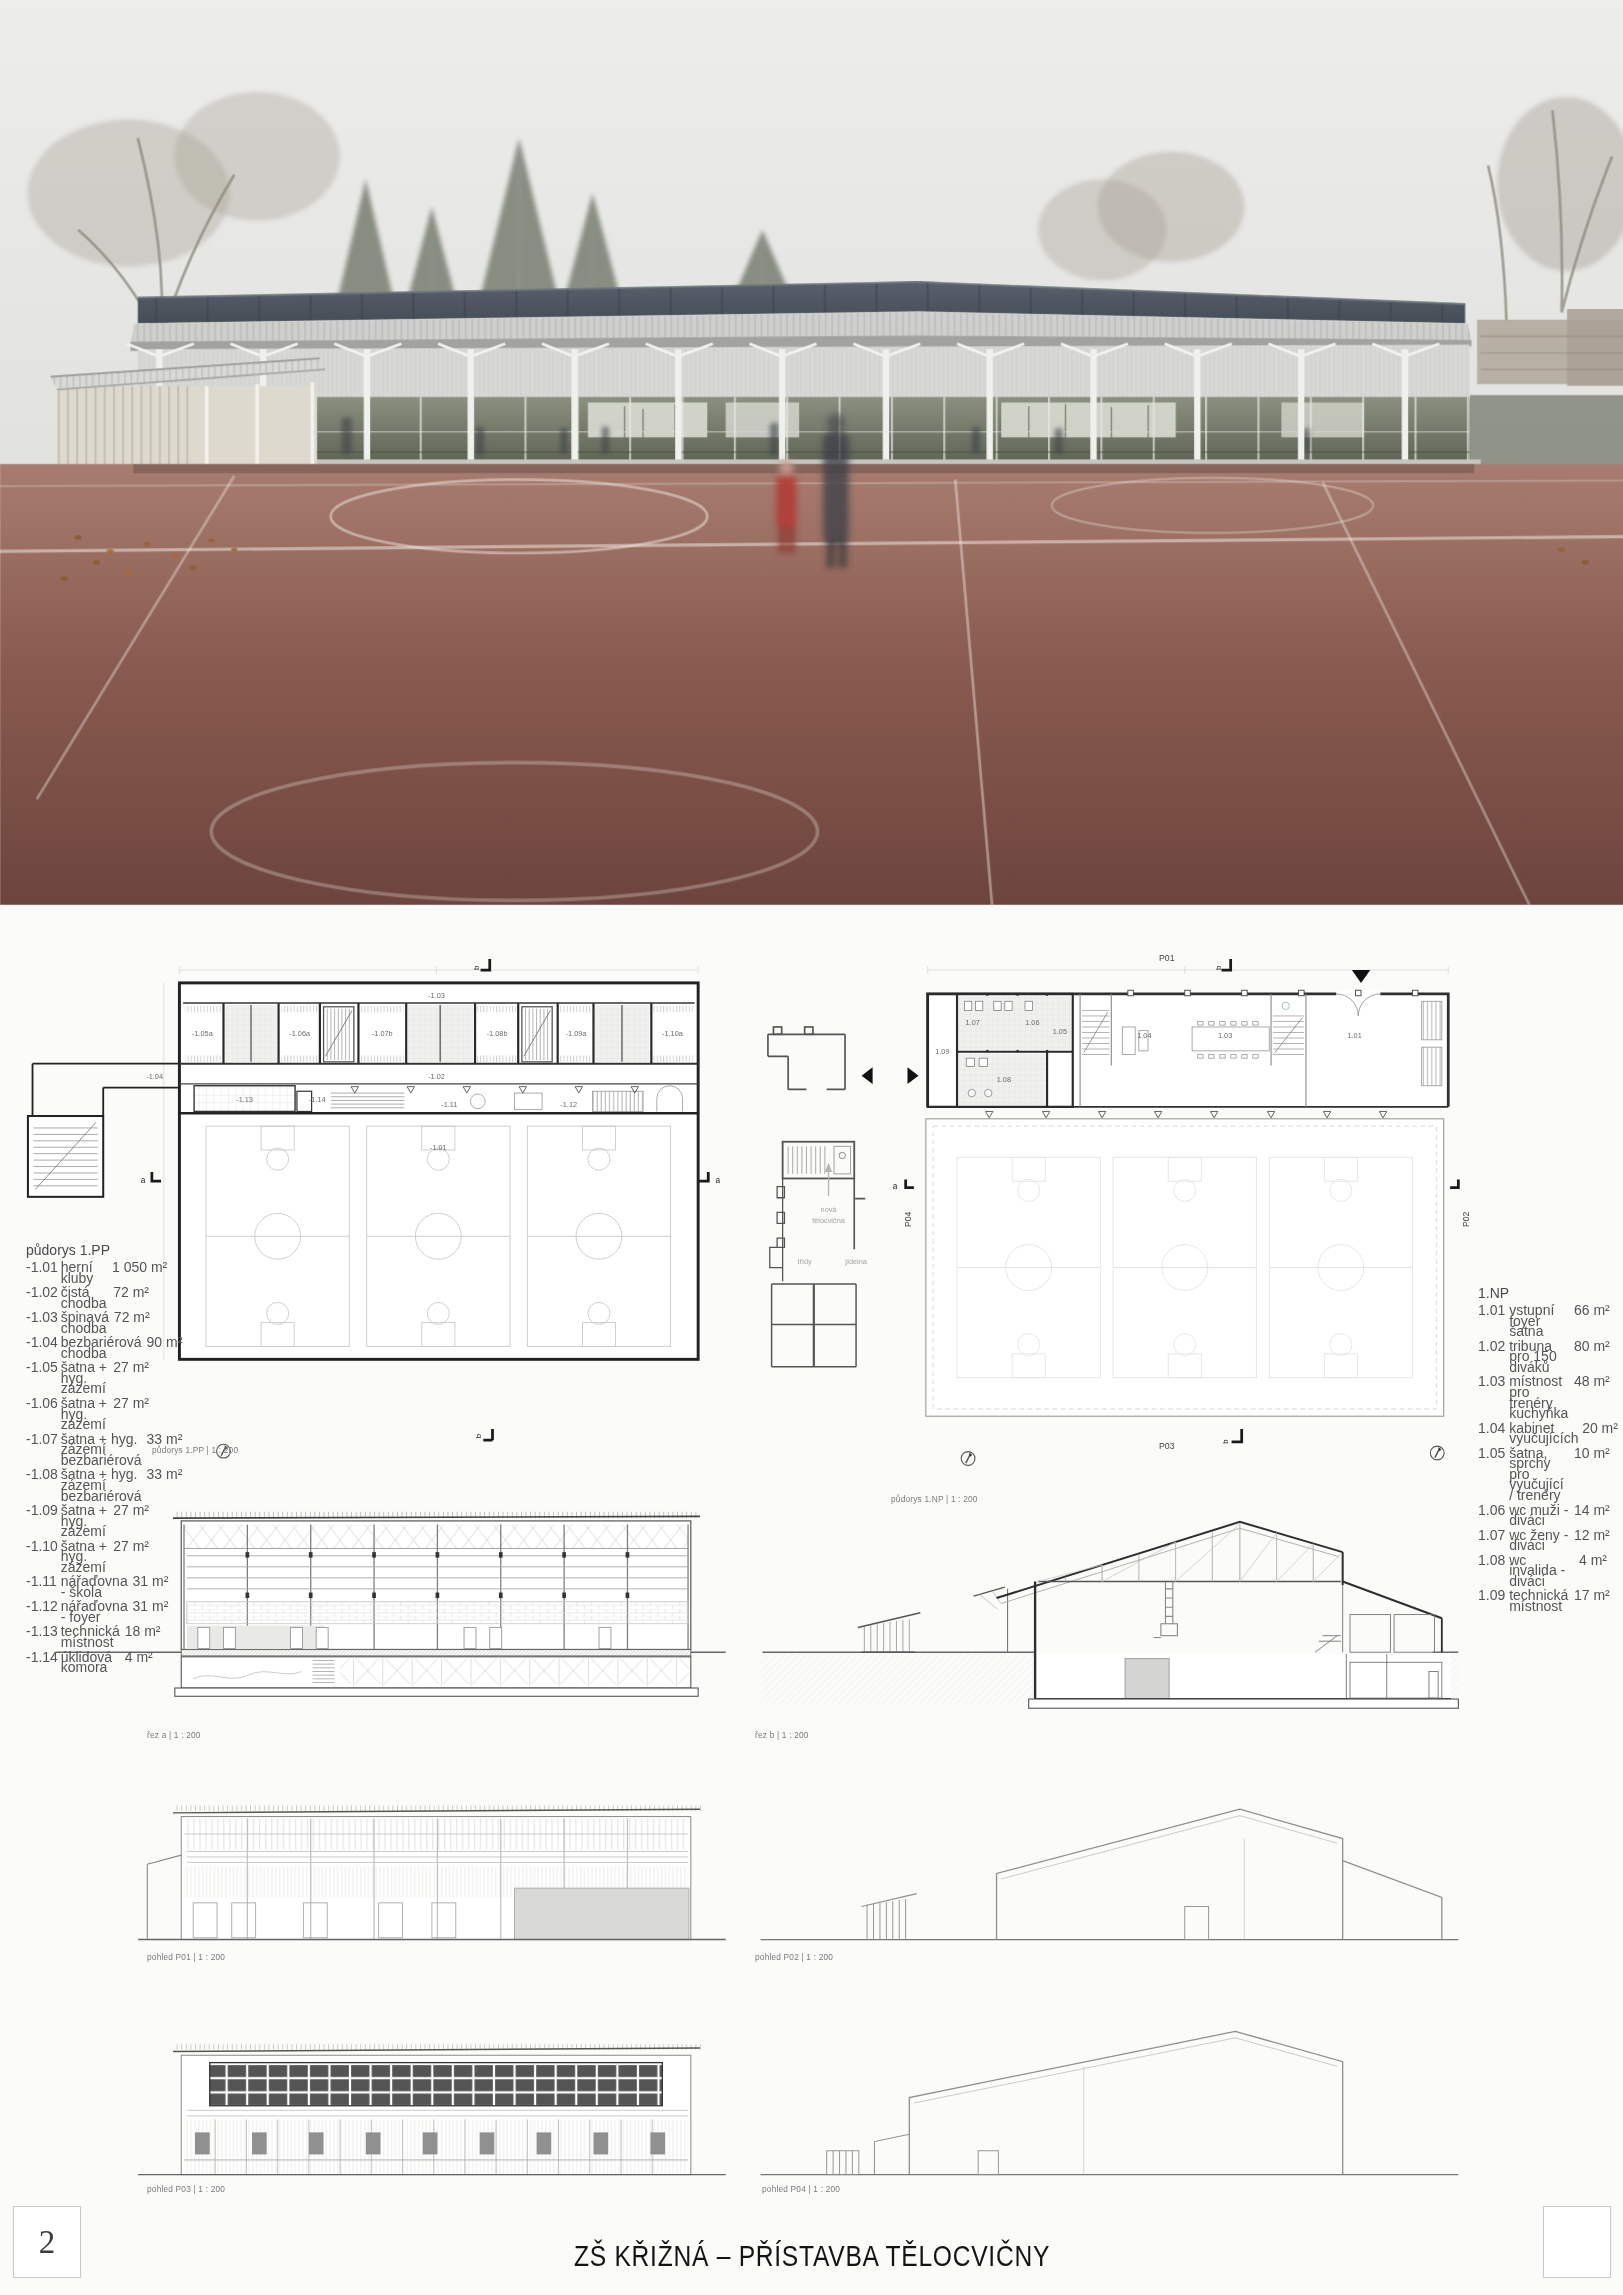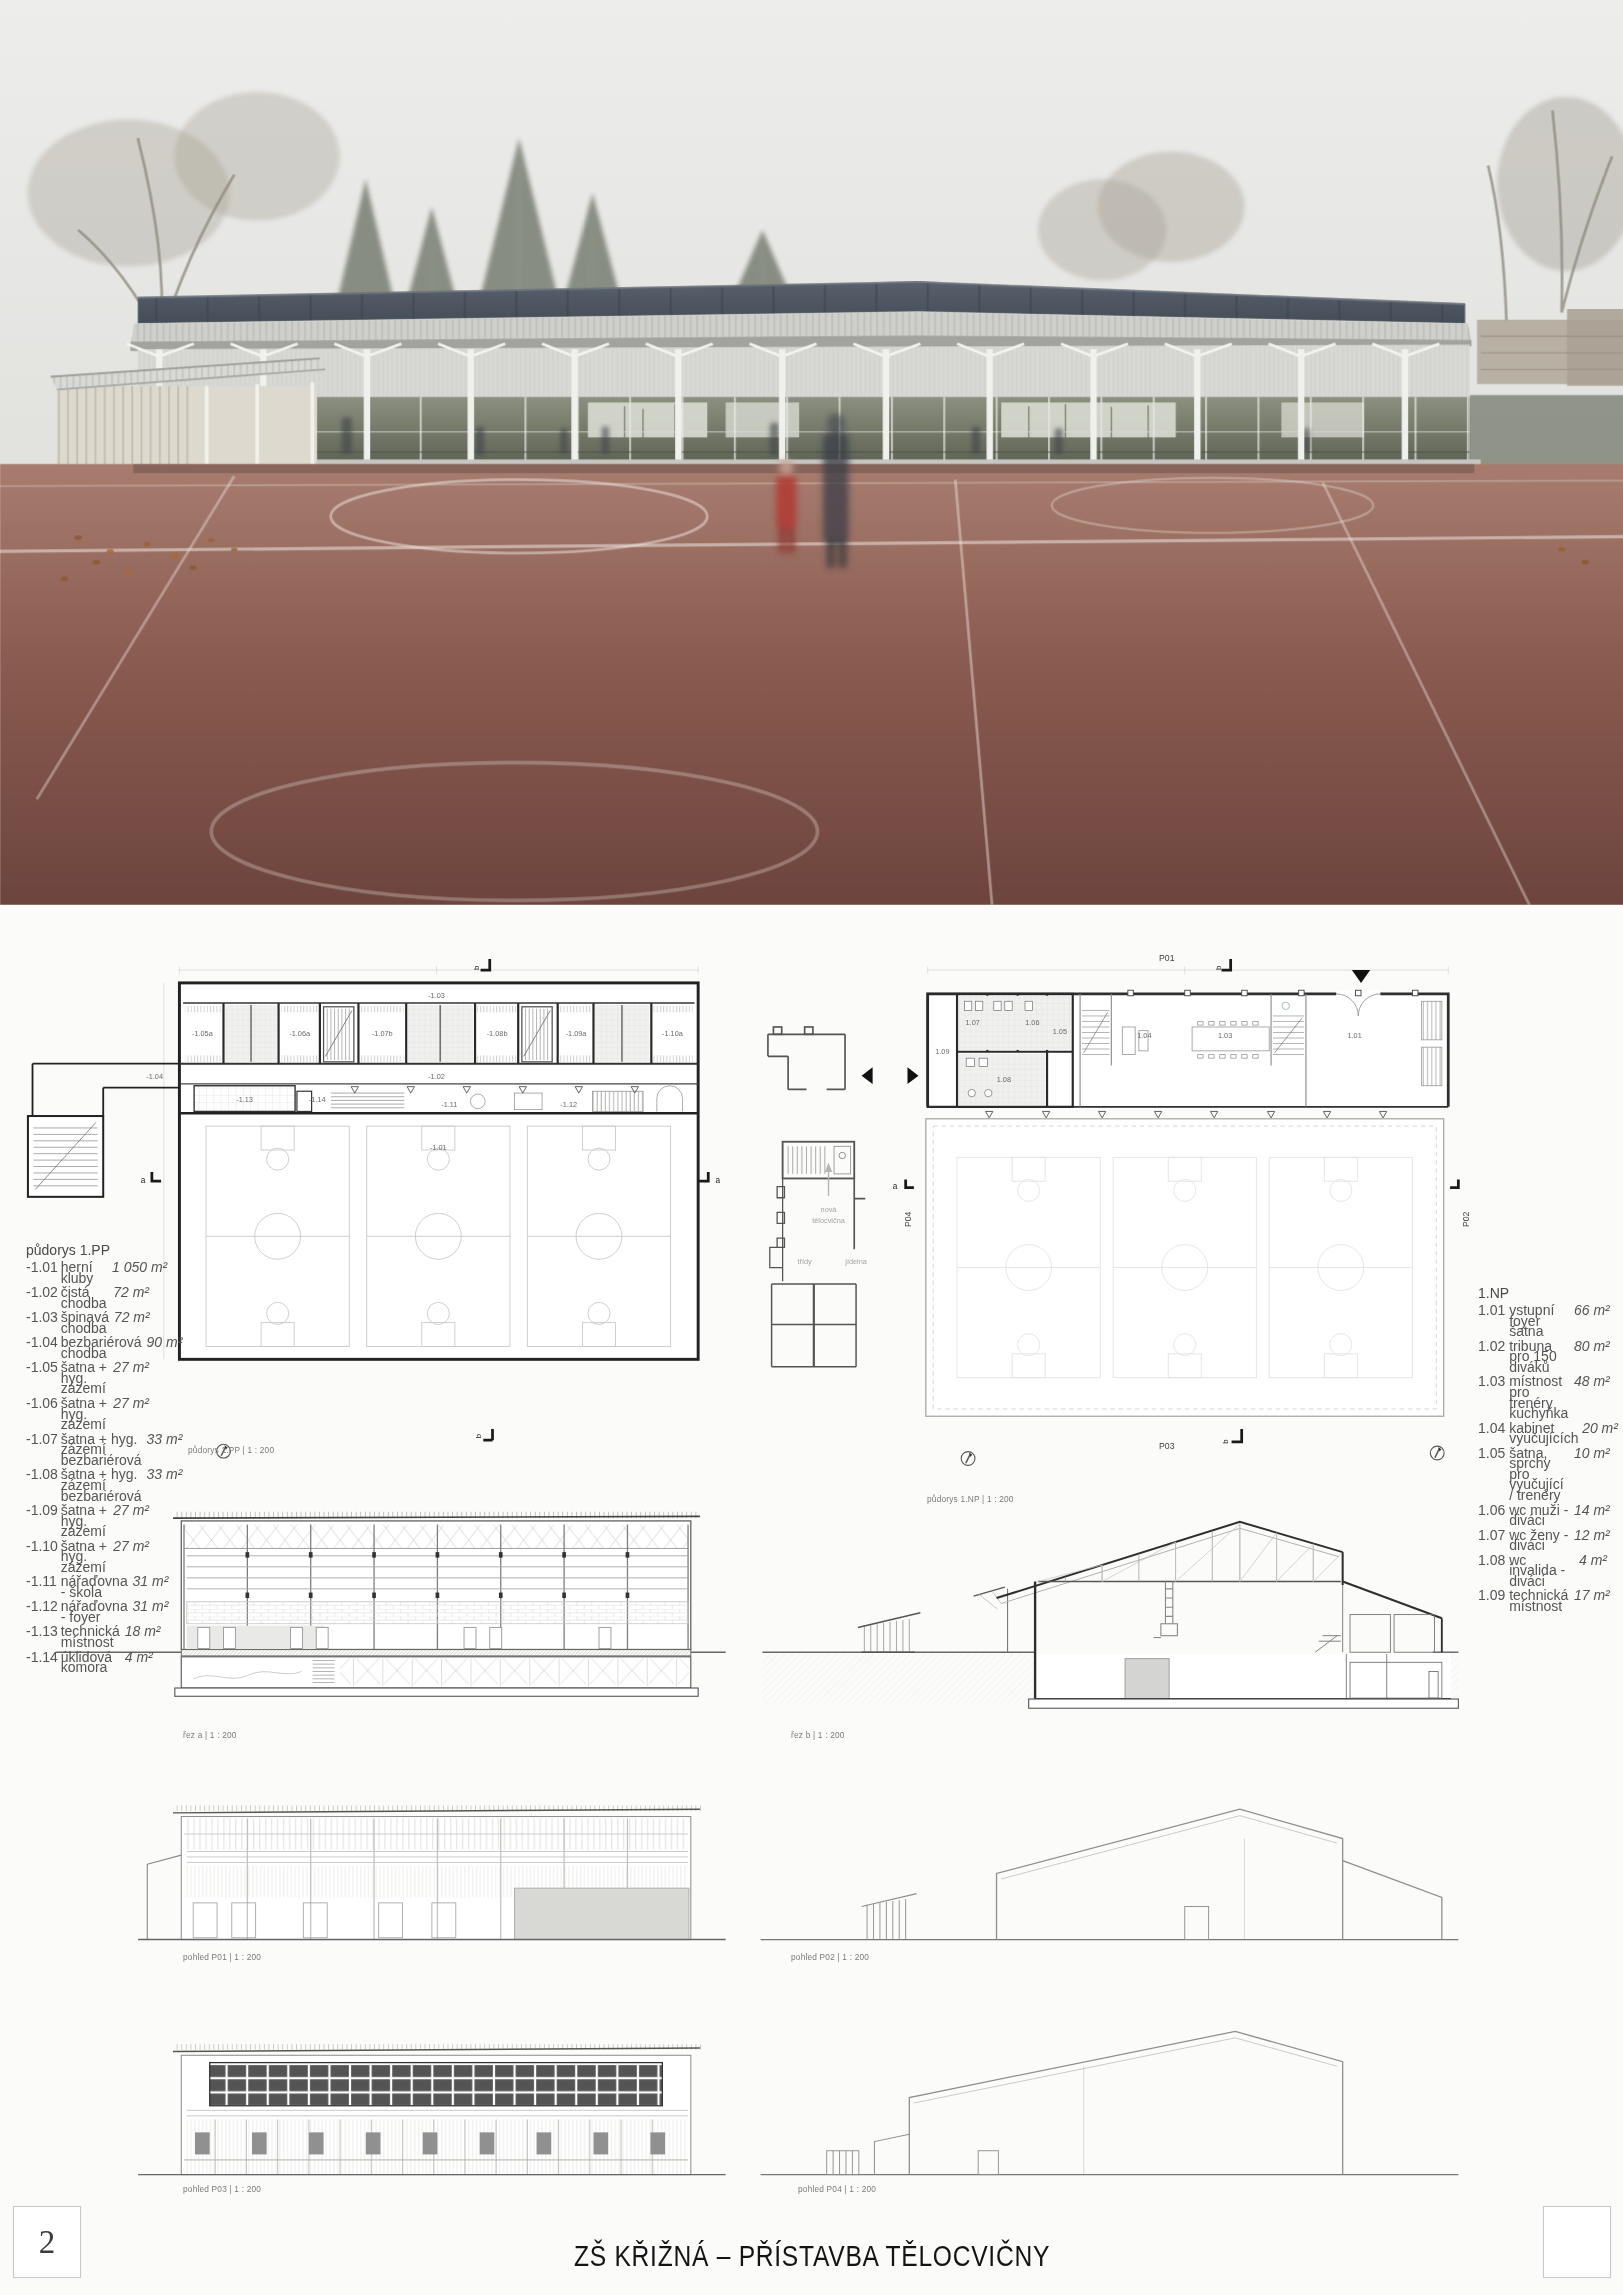--- a/index.html
+++ b/index.html
@@ -3,28 +3,28 @@
 <meta charset="utf-8">
 <style>
   html,body{margin:0;padding:0;}
   body{
     width:1624px;height:2296px;position:relative;overflow:hidden;
     background:#fbfbfa;font-family:"Liberation Sans",sans-serif;
   }
   .abs{position:absolute;}
   svg{display:block;}
   
-  .cap{position:absolute;font-size:8.3px;color:#7a7a7a;letter-spacing:0.2px;white-space:nowrap;margin-left:36px;}
+  .cap{position:absolute;font-size:8.3px;color:#7a7a7a;letter-spacing:0.2px;white-space:nowrap;}
   
   .legend{position:absolute;font-size:14px;color:#555;line-height:10.6px;}
   .legend .ltitle{margin-bottom:6.4px;color:#4a4a4a;}
   .lr{display:grid;grid-template-columns:31px 1fr 37px;column-gap:3.7px;margin-bottom:3.9px;}
   .legend-np .lr{grid-template-columns:27.5px 1fr 33px;}
   .lnm{white-space:pre-line;}
-  .lar{text-align:right;white-space:nowrap;font-style:italic;}
+  .lar{text-align:right;white-space:nowrap;}
   
   .pagebox{position:absolute;width:66px;height:70px;background:#fff;border:0.9px solid #c9c9c9;
     box-shadow:0 0 1.8px rgba(0,0,0,.06);display:flex;align-items:center;justify-content:center;}
   .pagenum{font-family:"Liberation Serif",serif;font-size:33px;color:#3c3c3c;font-weight:400;}
   .title{position:absolute;left:50%;top:2239px;transform:translateX(-50%) scaleX(.82);
     transform-origin:center;font-size:30px;color:#141414;letter-spacing:0.9px;white-space:nowrap;}
 </style>
 </head>
 <body>
 

